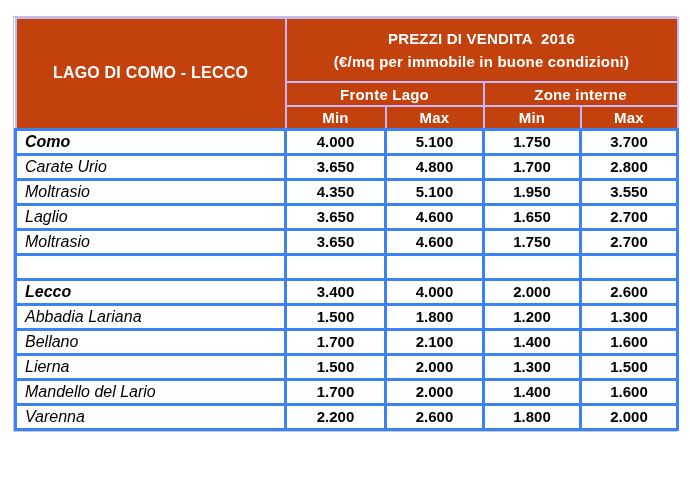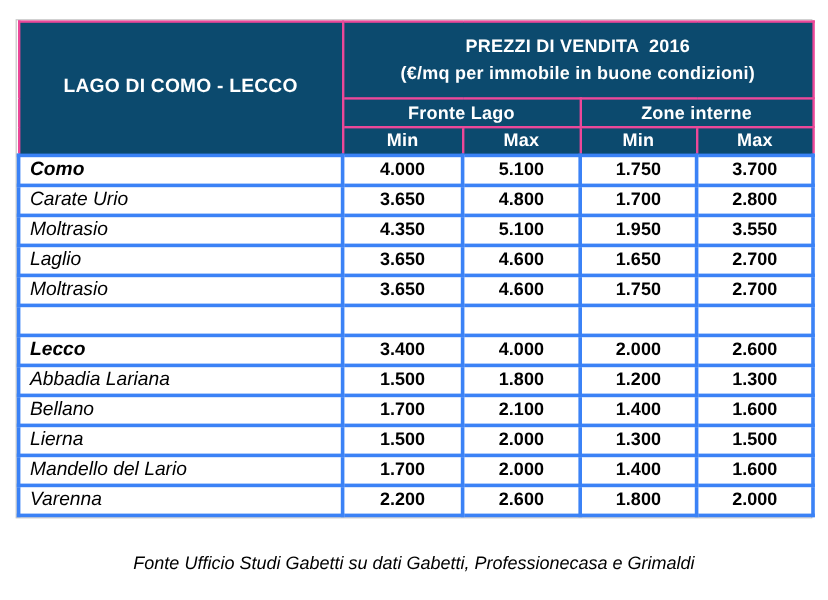--- a/index.html
+++ b/index.html
@@ -21,24 +21,24 @@
     border: 1px solid #c6c6c6;
     background: #ffffff;
   }
   table.price-table {
     width: 662px;
     border-collapse: collapse;
     table-layout: fixed;
   }
   
   .price-table th {
-    background: #0c4a6e;
+    background: #c2410c;
     color: #ffffff;
     font-weight: bold;
-    border: 2px solid #ec4899;
+    border: 2px solid #c4b5fd;
     text-align: center;
     vertical-align: middle;
     font-size: 15px;
     letter-spacing: 0.2px;
   }
   th.corner { font-size: 16px; }
   th.title-cell { height: 64px; line-height: 1.55; }
   th.title-cell .pre { white-space: pre-wrap; }
   tr.group-row th { height: 24px; font-size: 15px; }
   tr.minmax-row th { height: 23px; font-size: 15px; }
@@ -186,14 +186,13 @@
             <td class="name">Varenna</td>
             <td class="num">2.200</td>
             <td class="num">2.600</td>
             <td class="num">1.800</td>
             <td class="num">2.000</td>
           </tr>
         </tbody>
     </table>
   </div>
 
-  <div class="source-note">Fonte Ufficio Studi Gabetti su dati Gabetti, Professionecasa e Grimaldi</div>
 </div>
 
 </body></html>

